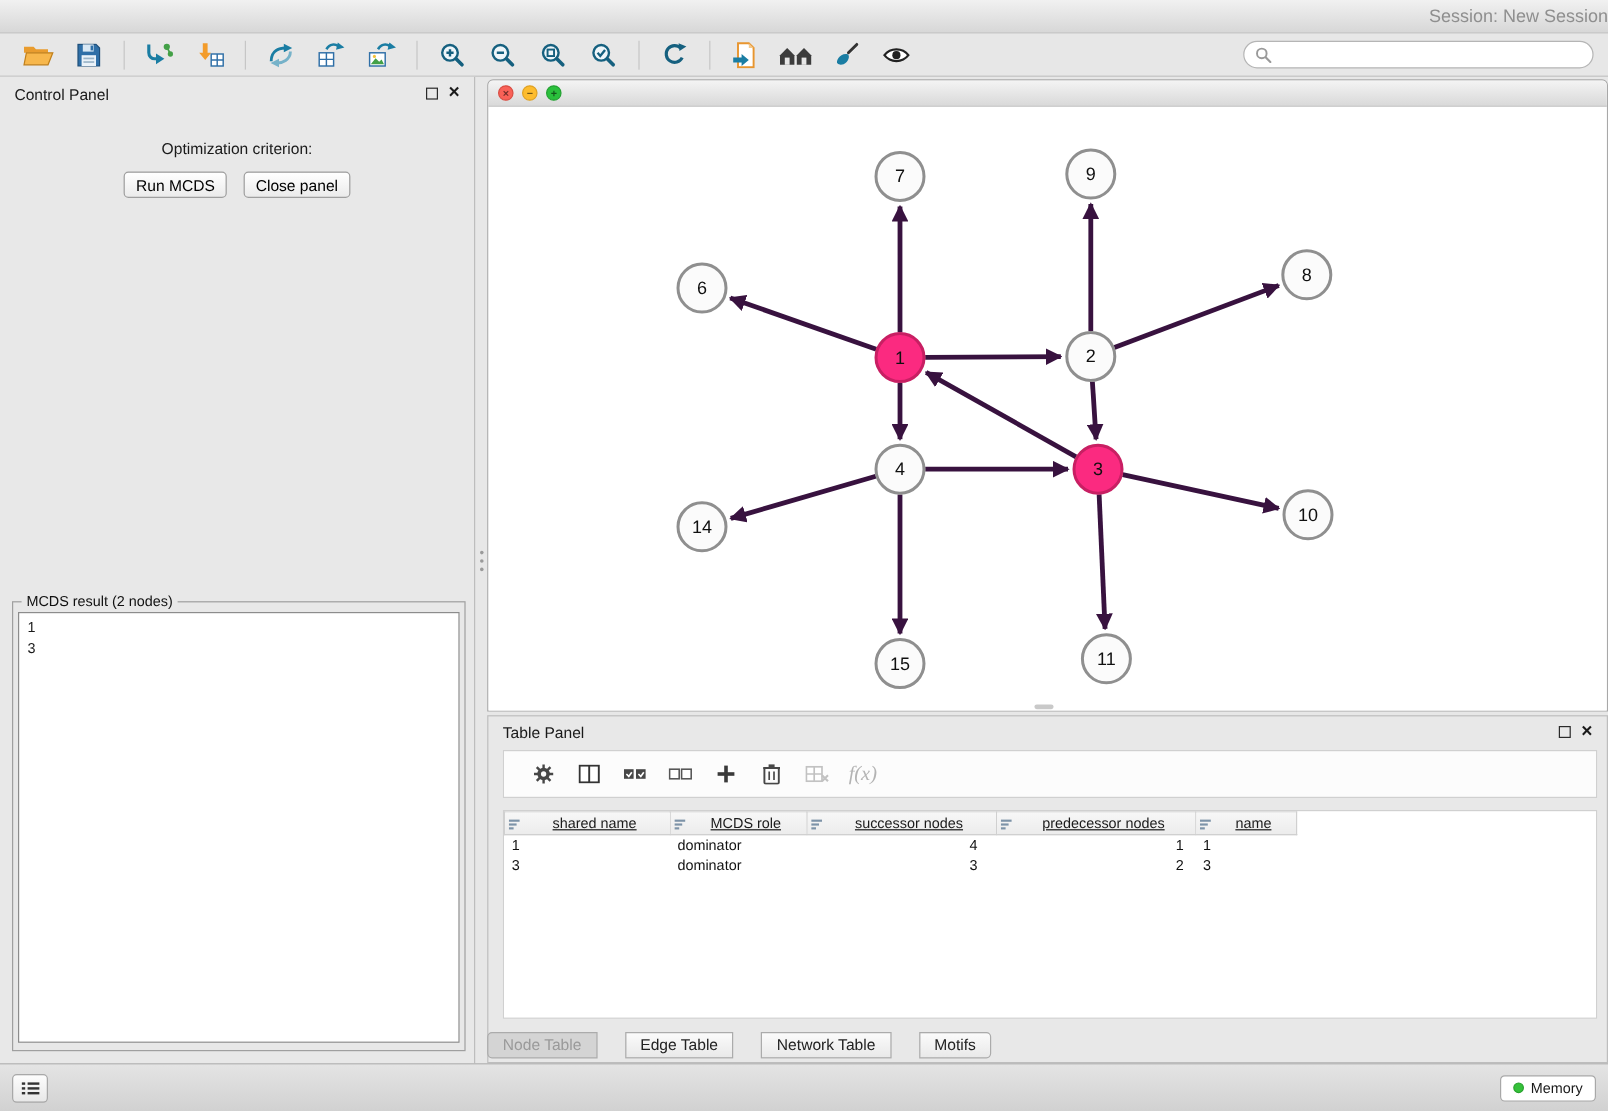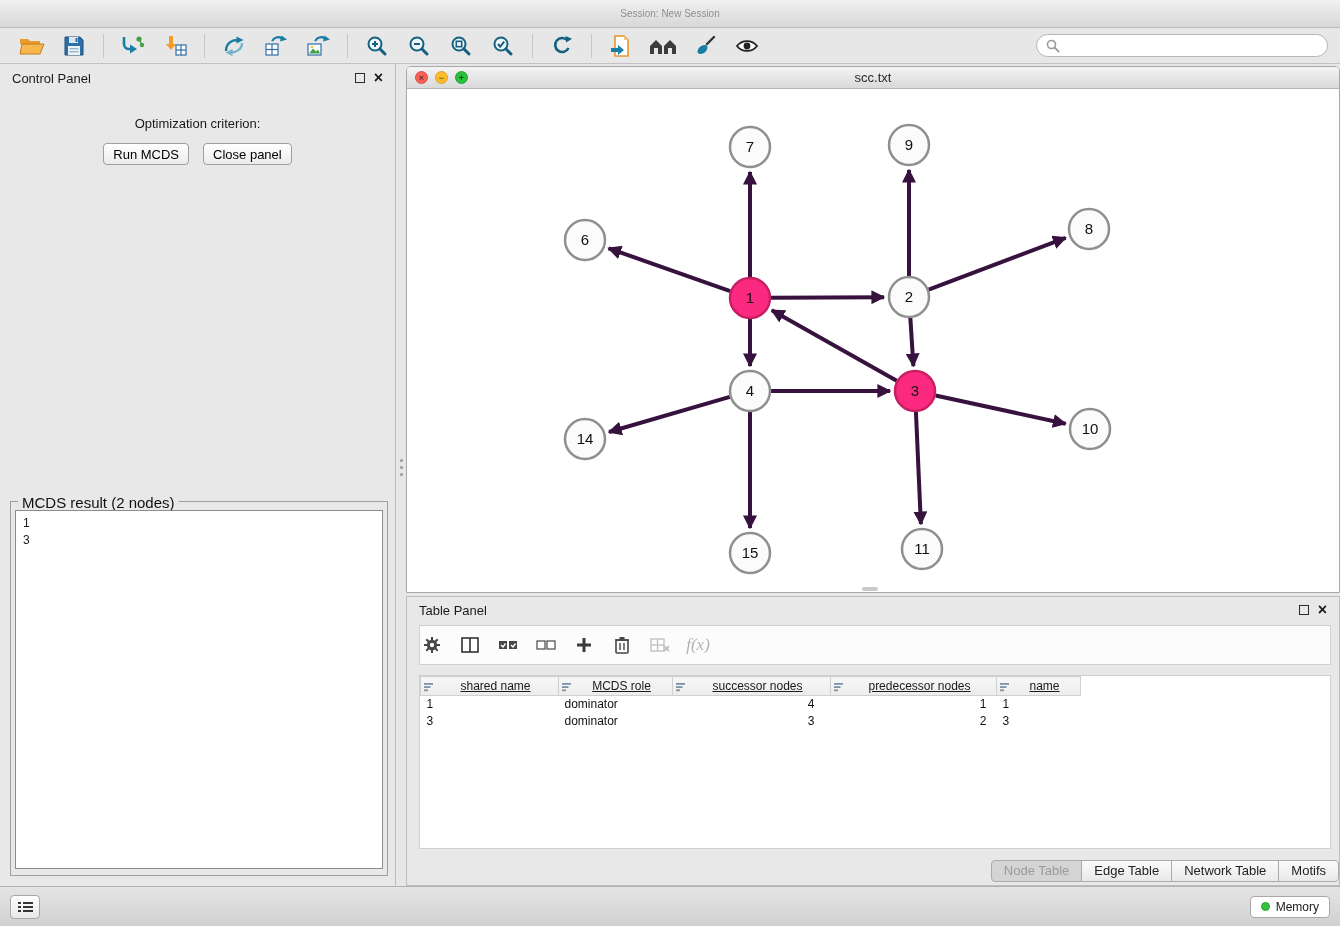--- a/index.html
+++ b/index.html
@@ -5,22 +5,22 @@
   * { margin:0; padding:0; box-sizing:border-box; }
   html,body { width:1340px; height:926px; }
   body {
     position:relative; overflow:hidden; background:#e7e7e7;
     font-family:"Liberation Sans", sans-serif; color:#1a1a1a;
   }
   
   .titlebar {
     position:absolute; left:0; top:0; width:1340px; height:28px;
     background:linear-gradient(#f1f1f1,#d7d7d7); border-bottom:1px solid #bcbcbc;
-    display:flex; align-items:center; justify-content:center;
-    font-size:10px; color:#8f8f8f;
+    display:flex; align-items:center; justify-content:flex-end;
+    font-size:15px; color:#8f8f8f;
   }
   
   .toolbar {
     position:absolute; left:0; top:28px; width:1340px; height:36px;
     display:flex; align-items:center; padding:0 12px; gap:2px;
     background:#e7e7e7; border-bottom:1px solid #c2c2c2;
   }
   .tb-btn { width:40px; height:30px; display:flex; align-items:center; justify-content:center; }
   .tb-sep { width:1px; height:24px; background:#c6c6c6; margin:0 7px; }
   .search-box {
@@ -59,21 +59,21 @@
     height:22px; padding:0 9px; font-size:13px;
     background:linear-gradient(#ffffff,#ebebeb); border:1px solid #9f9f9f; border-radius:4px;
     font-family:"Liberation Sans",sans-serif;
   }
   .result-group {
     position:absolute; left:10px; top:437px; width:378px; height:375px;
     border:1px solid #9f9f9f;
   }
   .result-title {
     position:absolute; top:-8px; left:7px; background:#e8e8e8; padding:0 4px;
-    font-size:15px; color:#111;
+    font-size:12px; color:#111;
   }
   .result-inner {
     position:absolute; left:4px; right:4px; top:8px; bottom:6px;
     background:#fff; border:1px solid #8c8c8c; padding:4px 7px;
     font-size:12px; line-height:17px; overflow:hidden;
   }
   
   .network-window {
     position:absolute; left:406px; top:66px; width:934px; height:527px;
     background:#fff; border:1px solid #a8a8a8; border-radius:5px 5px 0 0; overflow:hidden;
@@ -98,42 +98,42 @@
   .splitter i { width:3px; height:3px; border-radius:50%; background:#9a9a9a; }
   
   .table-panel {
     position:absolute; left:406px; top:596px; width:934px; height:290px;
     background:#e8e8e8; border:1px solid #bdbdbd;
   }
   .tp-header { height:26px; display:flex; align-items:center; padding:0 12px; font-size:13px; }
   .tp-toolbar {
     position:absolute; left:12px; right:8px; top:28px; height:40px;
     background:#fcfcfc; border:1px solid #d0d0d0;
-    display:flex; align-items:center; gap:14px; padding:0 0;
+    display:flex; align-items:center; gap:14px; padding:0 21px;
   }
   .tt-btn { display:flex; align-items:center; justify-content:center; min-width:24px; height:26px; }
   .fx-label { font-family:"Liberation Serif",serif; font-style:italic; font-size:17px; color:#b3b3b3; }
   .tp-table-wrap {
     position:absolute; left:12px; right:8px; top:78px; bottom:36px;
     background:#fff; border:1px solid #d0d0d0; overflow:hidden;
   }
   table { border-collapse:collapse; table-layout:fixed; width:100%; font-size:12px; }
   th {
     background:linear-gradient(#f7f7f7,#ececec); border:1px solid #d0d0d0;
     height:19px; font-weight:normal; position:relative; text-align:center; padding:0 4px 0 16px;
     overflow:hidden; white-space:nowrap;text-decoration:underline;
   }
   th.filler { background:transparent; border:none; }
   th:nth-child(1){width:138px} th:nth-child(2){width:114px} th:nth-child(3){width:158px}
   th:nth-child(4){width:166px} th:nth-child(5){width:84px}
   .sort-ic { position:absolute; left:3px; top:4px; }
   td { height:17px; padding:0 6px; color:#111; overflow:hidden; white-space:nowrap; }
   td:nth-child(3){ text-align:right; padding-right:16px; }
   td:nth-child(4){ text-align:right; padding-right:10px; }
-  .tp-tabs { position:absolute; left:0; right:0; bottom:3px; display:flex; justify-content:flex-end; }
+  .tp-tabs { position:absolute; left:0; right:0; bottom:3px; display:flex; justify-content:flex-start;gap:24px; }
   .tp-tab {
     border:1px solid #ababab; margin-left:-1px; padding:2px 12px 3px;
     font-size:13px; background:linear-gradient(#fbfbfb,#e9e9e9); color:#222;
   }
   .tp-tab:first-child{ border-radius:4px 0 0 4px; }
   .tp-tab:last-child{ border-radius:0 4px 4px 0; }
   .tp-tab.active { background:#d4d4d4; color:#9a9a9a; }
   
   .statusbar {
     position:absolute; left:0; top:886px; width:1340px; height:40px;
@@ -320,21 +320,20 @@
 </div>
 
 <div class="splitter">
     <i></i>
     <i></i>
     <i></i>
   </div>
 
 <div class="network-window">
   <div class="nw-titlebar">
-    <span class="nw-title">scc.txt</span>
     <span class="traffic">
       <span class="tl red">×</span>
       <span class="tl yellow">−</span>
       <span class="tl green">+</span>
     </span>
   </div>
   <div class="nw-canvas">
     <svg class="network" id="network-svg" width="932" height="504" viewBox="0 0 932 504">
       <defs>
         <marker id="arrowhead" viewBox="0 0 10 10" refX="9" refY="5" markerWidth="3.5" markerHeight="3.5" orient="auto-start-reverse">

